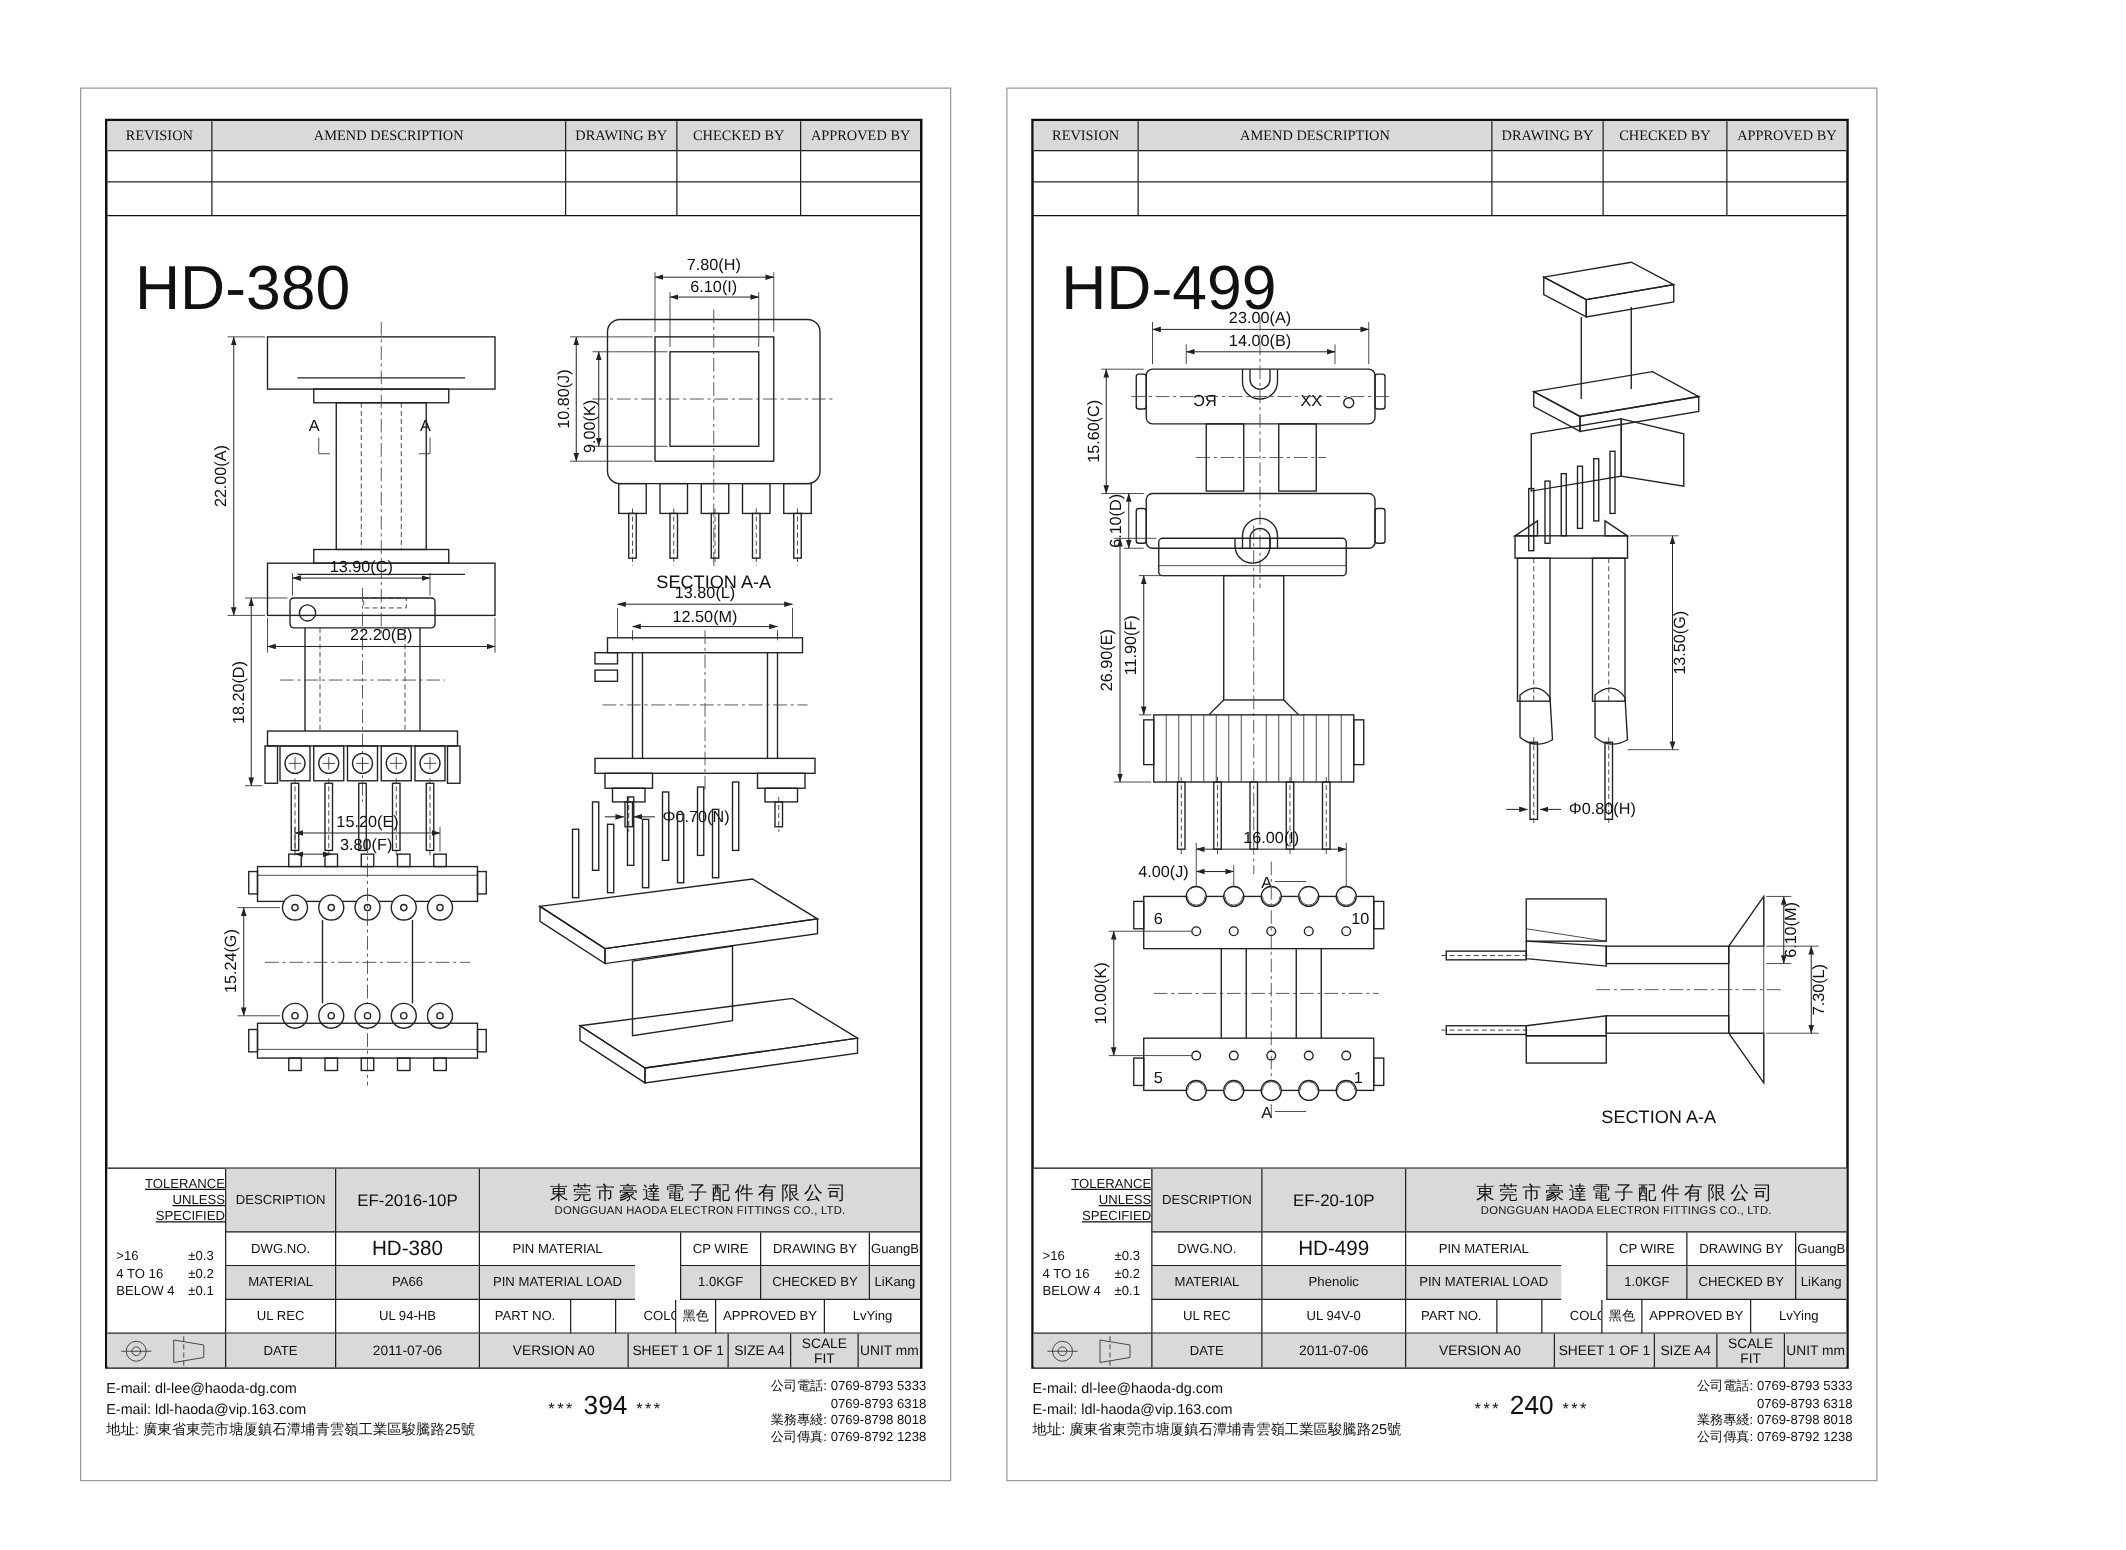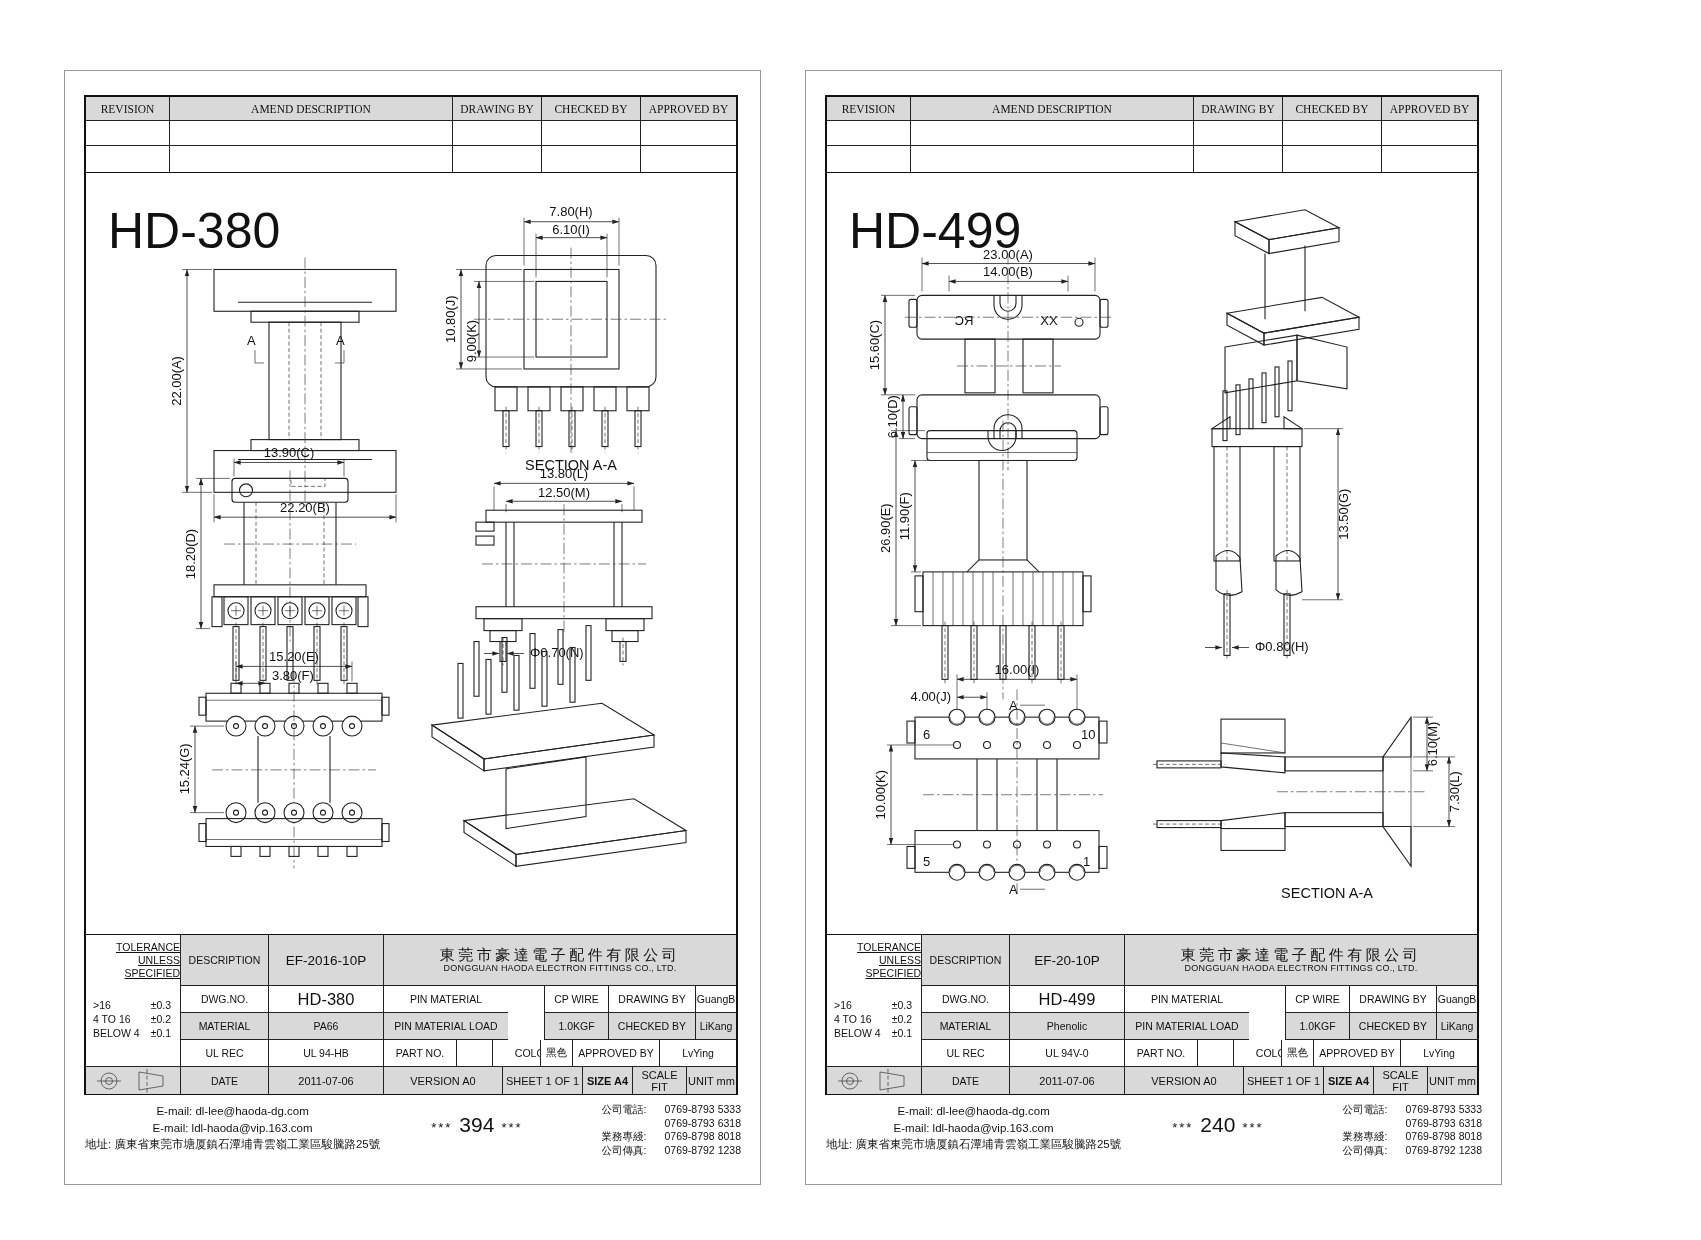--- a/index.html
+++ b/index.html
@@ -37,35 +37,35 @@
   .tb-r{display:flex;box-sizing:border-box;}
   .tb-r1{margin-left:94px;height:51px;}
   .tb-r2,.tb-r3,.tb-r4{margin-left:94px;height:27px;}
   .tb-r5{height:27px;}
   .tb-c{box-sizing:border-box;border-left:1px solid #222;border-bottom:1px solid #222;display:flex;align-items:center;justify-content:center;font-size:10.5px;text-align:center;overflow:hidden;}
   .tb-r5 .tb-c{border-bottom:none;}
   .tb-r5 .tb-c:first-child{border-left:none;}
   .gray .tb-c{background:#d9d9d9;}
   .w88{width:88px;}.w115{width:115px;}.w125{width:125px;}.w64{width:64px;margin-left:36px;}.w87{width:87px;}.wlast{flex:1;}
   .w73{width:73px;}.w36{width:36px;}.w48{width:48px;padding-left:34px;}.w32{width:32px;}
-  .w94{width:94px;}.w119{width:119px;}.w80{width:80px;}.w50{width:50px;font-weight:bold;}.w54{width:54px;}
+  .w94{width:94px;}.w119{width:119px;}.w80{width:80px;}.w50{width:50px;}.w54{width:54px;}
   .company{flex-direction:column;line-height:1.15;}
   .company .cn{font-size:15px;letter-spacing:3.5px;white-space:nowrap;}
   .company .en{font-size:9px;letter-spacing:0.2px;}
   .val-lg{font-size:16.5px;}
   .val-md{font-size:13.5px;}
   .val-sm{font-size:11px;}
   
   .footer{position:absolute;left:20px;right:19px;top:1032px;height:78px;display:flex;justify-content:space-between;align-items:flex-start;}
-  .f-left{font-size:11.5px;line-height:1.45;text-align:center;}
+  .f-left{font-size:11.5px;line-height:1.45;}
   .f-center{margin-top:10px;display:flex;align-items:baseline;gap:7px;}
   .f-center .stars{font-size:13px;letter-spacing:2px;}
   .f-center .pnum{font-size:21px;}
   .f-right{font-size:10.5px;line-height:1.3;}
-  .ph-row{display:flex;justify-content:flex-end;gap:18px;margin-left:28px;}
+  .ph-row{display:flex;justify-content:flex-end;gap:3px;margin-left:28px;}
   .ph-col{display:flex;flex-direction:column;text-align:left;}
 </style>
 </head>
 <body>
 
 <section class="page" style="left:64px">
   <div class="frame">
 
     <div class="rev-table">
       <div class="rev-row rev-head">

